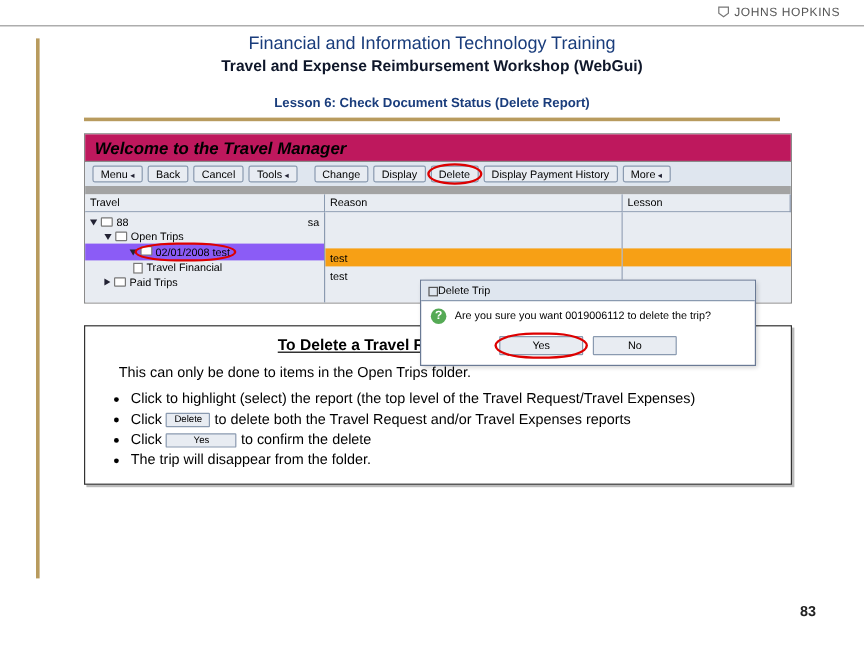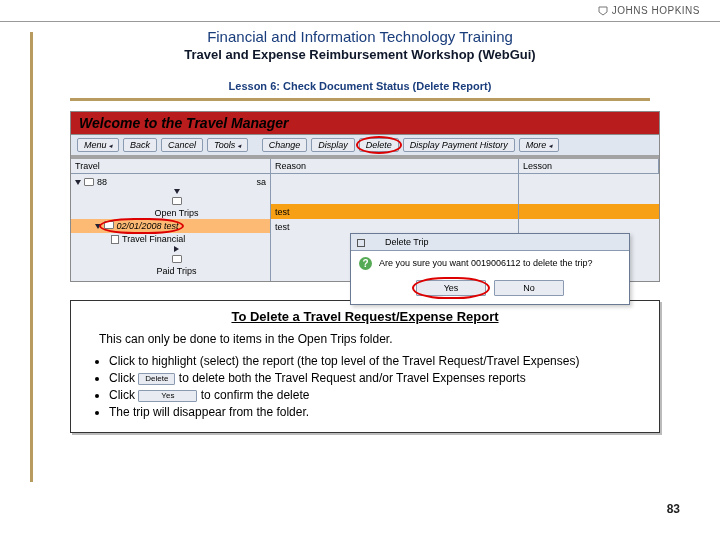--- a/index.html
+++ b/index.html
@@ -8,47 +8,47 @@
   .logo { font-size: 10px; color: #555; letter-spacing: 0.5px; }
   .logo-icon { display: inline-block; width: 10px; height: 10px; margin-right: 4px; vertical-align: middle; }
   .slide-body { position: relative; height: 500px; padding: 0 30px; }
   .rule-vertical { position: absolute; left: 30px; top: 10px; bottom: 40px; width: 3px; background: #b89b5e; }
   .header { text-align: center; padding-top: 6px; }
   .h1 { color: #1a3d7c; font-size: 15px; margin-bottom: 2px; }
   .h2 { color: #0f172a; font-size: 13px; font-weight: bold; margin-bottom: 18px; }
   .h3 { color: #1a3d7c; font-size: 11px; font-weight: bold; }
   .rule-h { height: 3px; background: #b89b5e; margin: 6px 40px 10px 40px; }
   .app-window { margin: 0 30px 0 40px; border: 1px solid #8a8a8a; background: #fff; position: relative; }
-  .app-title { background: #b91c1c; font-style: italic; font-weight: bold; font-size: 14px; padding: 3px 8px; border-bottom: 1px solid #8a8a8a; }
-  .toolbar { background: #dfe6ef; padding: 3px 6px; display: flex; gap: 4px; align-items: center; font-size: 9px; border-bottom: 4px solid #a3a3a3; font-style: italic; }
+  .app-title { background: #be185d; font-style: italic; font-weight: bold; font-size: 14px; padding: 3px 8px; border-bottom: 1px solid #8a8a8a; }
+  .toolbar { background: #dfe6ef; padding: 3px 6px; display: flex; gap: 4px; align-items: center; font-size: 9px; border-bottom: 7px solid #a3a3a3; }
   .tbtn { background: #e8ecf2; border: 1px solid #8a9ab0; padding: 1px 6px; border-radius: 2px; cursor: default; }
   .tbtn.dd::after { content: "◂"; font-size: 7px; margin-left: 2px; color: #223; }
   .tbtn.circled { position: relative; }
   .tbtn.circled::before { content: ""; position: absolute; inset: -3px -4px; border: 2px solid #d00; border-radius: 50%; pointer-events: none; }
   .columns { display: grid; grid-template-columns: 200px 1fr 140px; font-size: 9px; }
   .col-head { background: #e8ecf2; border-bottom: 1px solid #8a9ab0; border-right: 1px solid #8a9ab0; padding: 2px 4px; font-weight: normal; }
   .tree-pane { background: #e8ecf2; border-right: 1px solid #8a9ab0; padding: 2px 4px 4px 4px; position: relative; }
   .reason-pane { background: #e8ecf2; border-right: 1px solid #8a9ab0; }
   .status-pane { background: #e8ecf2; }
   .tree-row { display: flex; align-items: center; gap: 3px; padding: 1px 0; }
   .tri { display: inline-block; width: 0; height: 0; }
   .tri.down { border-left: 3px solid transparent; border-right: 3px solid transparent; border-top: 5px solid #223; }
   .tri.right { border-top: 3px solid transparent; border-bottom: 3px solid transparent; border-left: 5px solid #223; }
   .folder { width: 10px; height: 8px; background: #fff; border: 1px solid #777; border-radius: 1px; display: inline-block; }
   .doc { width: 8px; height: 9px; background: #fff; border: 1px solid #777; display: inline-block; }
   .lvl1 { padding-left: 0; }
-  .lvl2 { padding-left: 12px; flex-direction: column; }
+  .lvl2 { padding-left: 12px; }
   .lvl3 { padding-left: 24px; }
   .lvl4 { padding-left: 36px; }
-  .sel-band { background: #fdba74; margin: 0 -4px; padding: 1px 0; font-style: italic; }
+  .sel-band { background: #8b5cf6; margin: 0 -4px; padding: 1px 13px; }
   .circled-node { position: relative; display: inline-block; }
   .circled-node::before { content: ""; position: absolute; inset: -3px -5px; border: 2px solid #d00; border-radius: 50%/60%; pointer-events: none; }
   .reason-row { padding: 2px 4px; border-top: 1px solid transparent; }
   .dialog { position: absolute; left: 350px; top: 211px; width: 280px; background: #fff; border: 1px solid #6a7a95; box-shadow: 2px 2px 4px rgba(0,0,0,.2); font-size: 9px; }
-  .dialog-title { background: #dfe6ef; border-bottom: 1px solid #8a9ab0; padding: 3px 6px; display: flex; align-items: flex-end; gap: 20px; }
+  .dialog-title { background: #dfe6ef; border-bottom: 1px solid #8a9ab0; padding: 3px 6px; display: flex; align-items: flex-end; gap: 0; }
   .gx { width: 8px; height: 8px; border: 1px solid #555; display: inline-block; position: relative; }
   .dialog-body { padding: 6px 8px 4px 28px; position: relative; line-height: 1.4; }
   .qmark { position: absolute; left: 8px; top: 6px; width: 13px; height: 13px; border-radius: 50%; background: #5a5; color: #fff; font-size: 10px; font-weight: bold; text-align: center; line-height: 13px; }
   .dialog-btns { display: flex; justify-content: center; gap: 8px; padding: 6px 0 8px 0; }
   .dbtn { width: 70px; text-align: center; padding: 2px 0; background: #e8ecf2; border: 1px solid #8a9ab0; font-size: 9px; border-radius: 1px; }
   .dbtn.circled { position: relative; }
   .dbtn.circled::before { content: ""; position: absolute; inset: -4px -5px; border: 2px solid #d00; border-radius: 50%/60%; pointer-events: none; }
   .instructions { margin: 18px 30px 0 40px; border: 1px solid #333; background: #fff; padding: 8px 14px 10px 14px; box-shadow: 2px 2px 0 #bbb; }
   .inst-title { text-align: center; font-size: 13px; font-weight: bold; text-decoration: underline; margin-bottom: 8px; }
   .inst-lead { font-size: 12px; margin: 0 0 8px 14px; }

